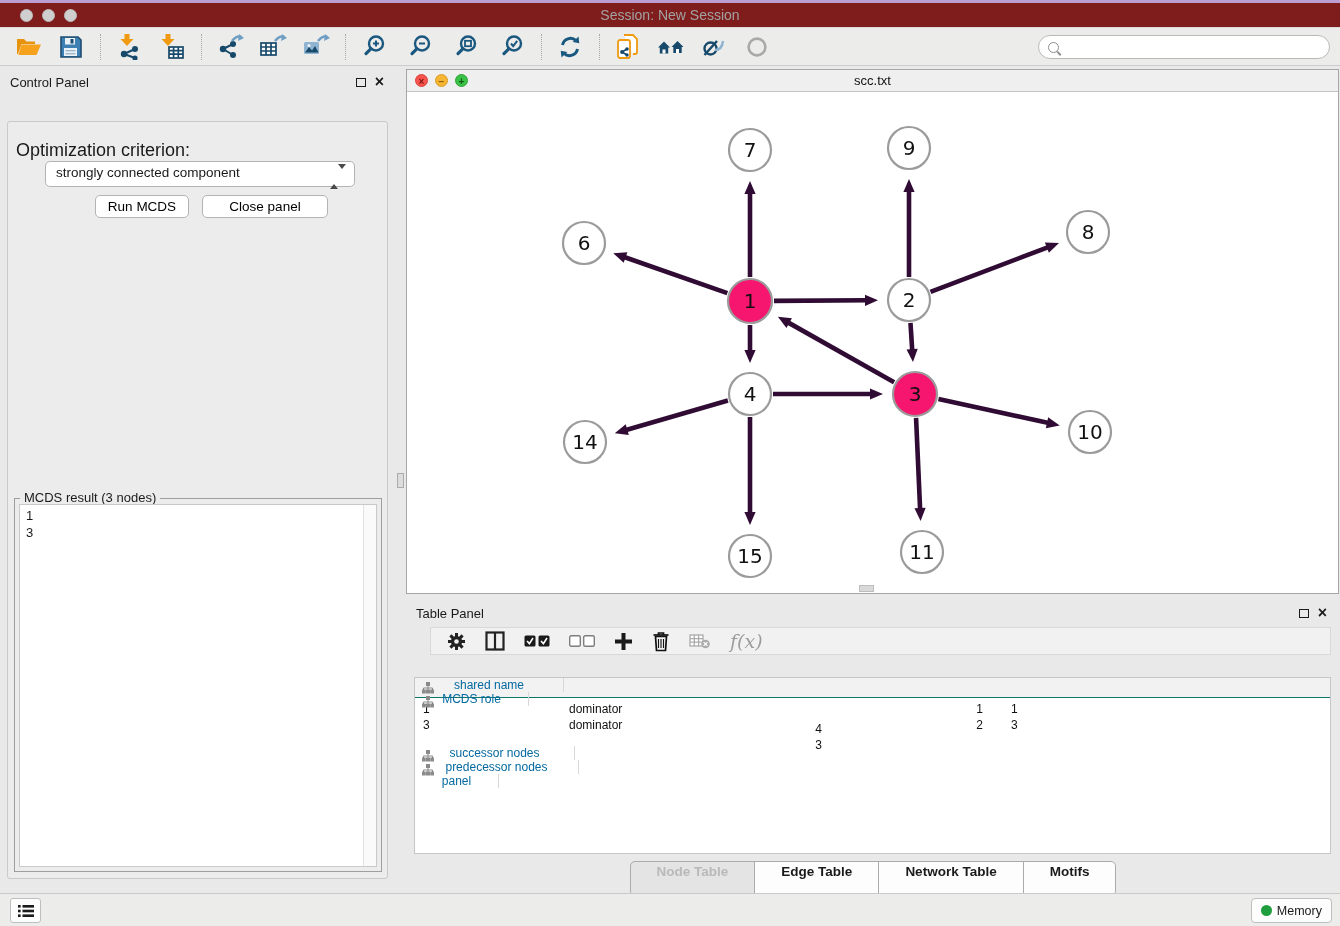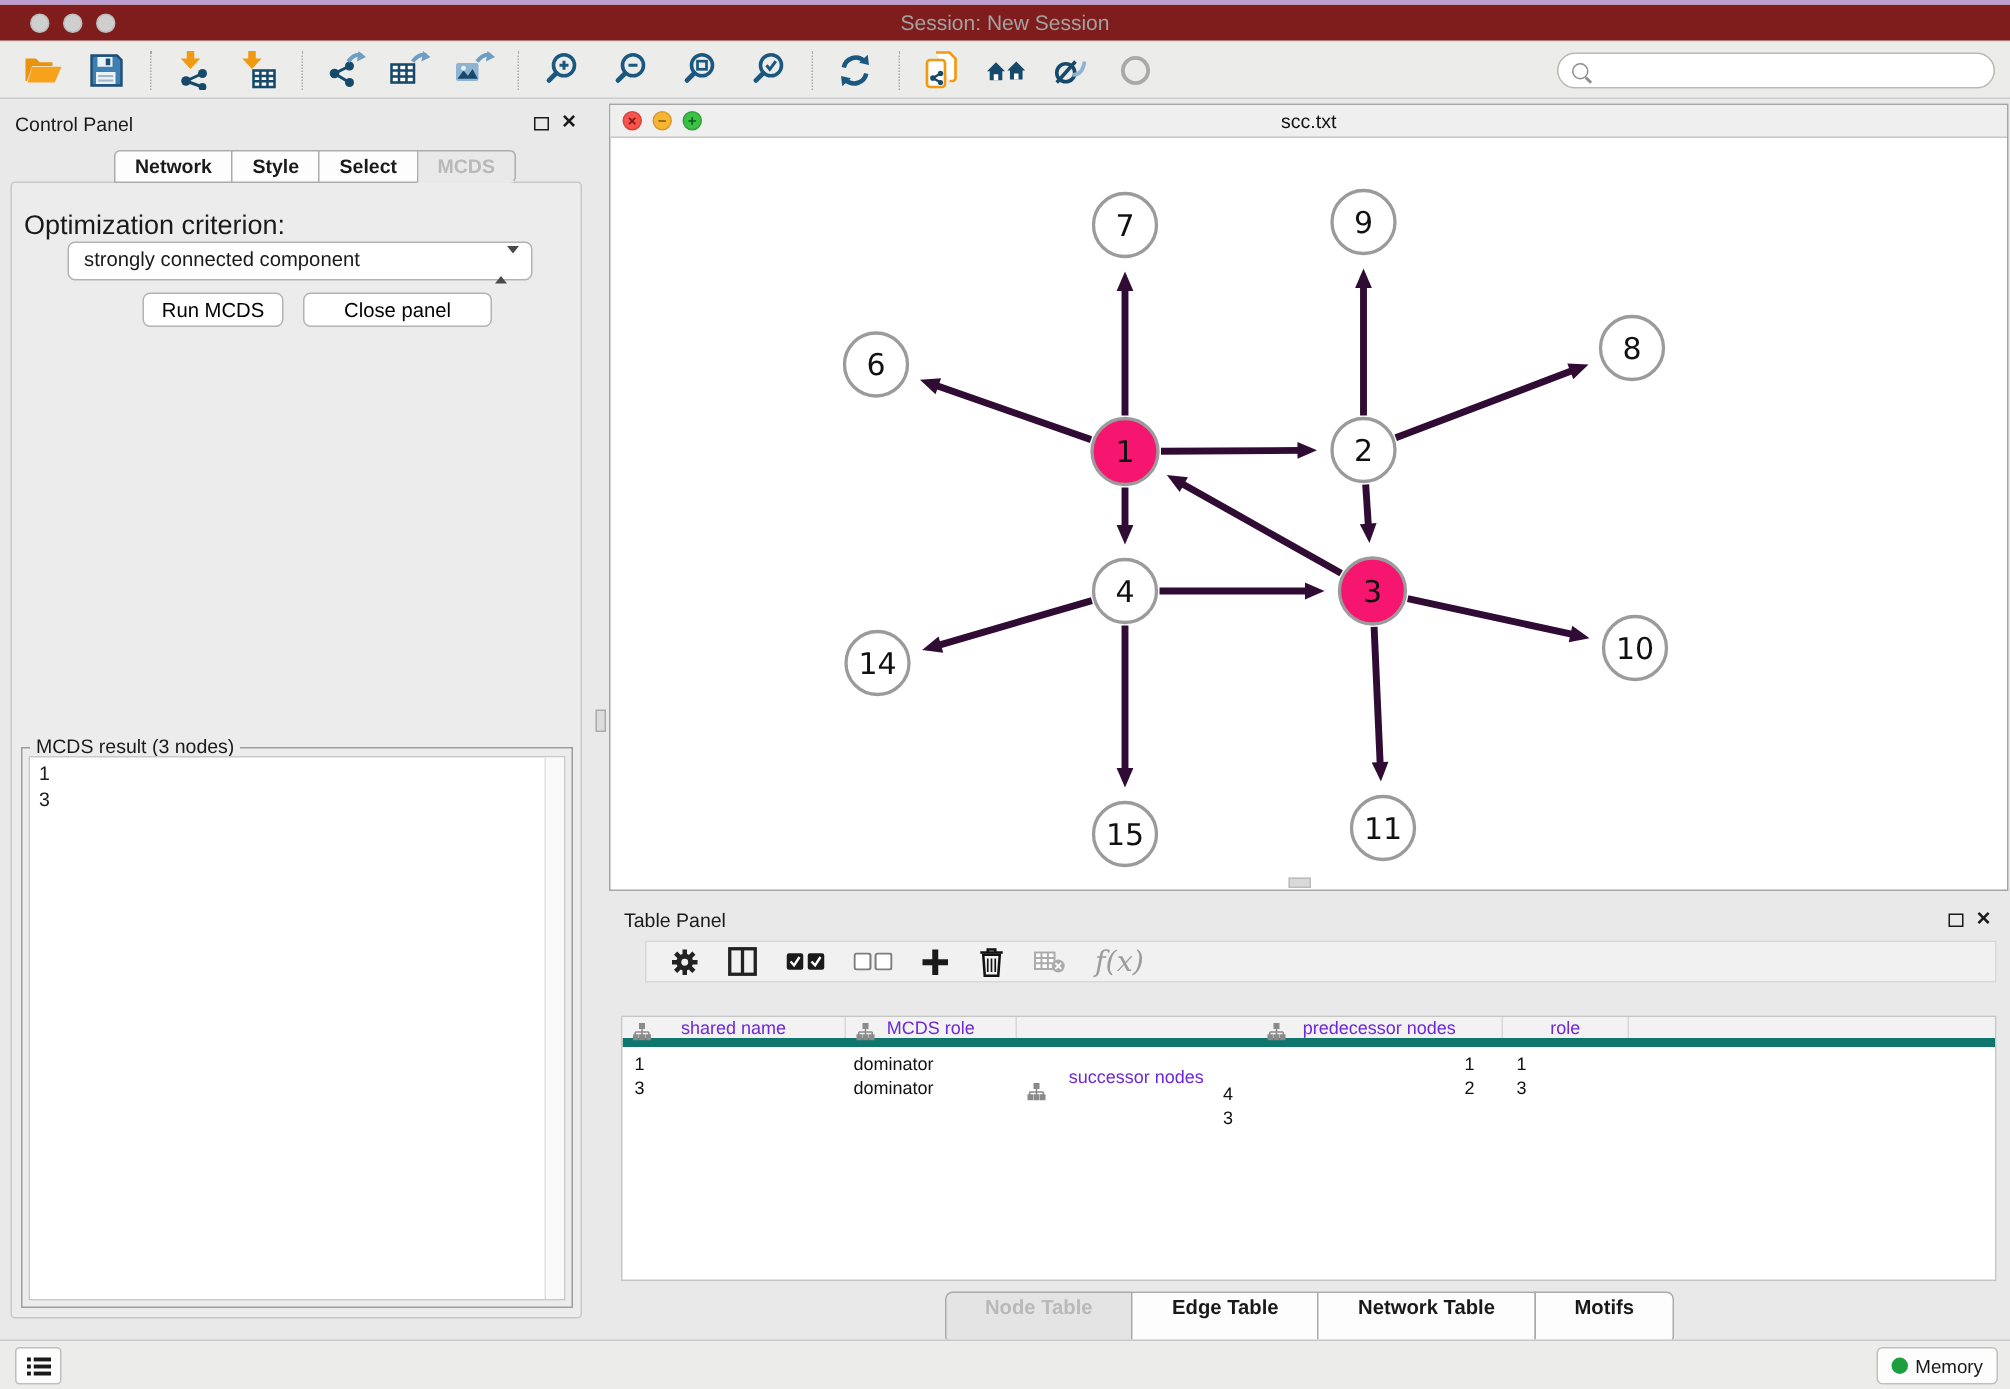--- a/index.html
+++ b/index.html
@@ -56,21 +56,21 @@
   .net-handle{position:absolute; bottom:1px; left:452px; width:15px; height:7px; background:#D9D9D9; border:1px solid #BDBDBD;}
   
   .vsplit{position:absolute; left:396px; top:66px; width:10px; height:814px;}
   .vsplit-handle{position:absolute; left:1px; top:404px; width:7px; height:15px; background:#DCDCDC; border:1px solid #ABABAB;}
   
   .tpanel{position:absolute; left:406px; top:597px; width:933px; height:296px;}
   .tp-toolbar{position:absolute; left:24px; right:8px; top:27px; height:28px; background:#F1F1F1; border:1px solid #D8D8D8; display:flex; padding-left:16px;}
   .tpico{display:flex; align-items:center; justify-content:center; margin-right:19px;}
   .fx{font-family:"DejaVu Serif", serif; font-style:italic; font-size:19px; color:#9C9C9C;}
   .tbl{position:absolute; left:8px; right:8px; top:77px; height:177px; background:#fff; border:1px solid #C6C6C6; overflow:hidden;}
-  .tbl-head{display:flex; height:20px; background:#F2F2F2; border-bottom:6px solid #0f766e; font-size:12px; color:#6d28d9;}
+  .tbl-head{display:flex; height:20px; background:#F2F2F2; border-bottom:1px solid #0f766e; font-size:12px; color:#0369a1;flex-direction:column;}
   .th{position:relative; border-right:1px solid #D8D8D8; display:flex; align-items:center; justify-content:center;}
   .th .treeic{position:absolute; left:7px; top:4px;}
   .c1{width:149px;} .c2{width:114px;} .c3{width:160px;margin-top:40px;} .c4{width:164px;} .c5{width:84px;}
   .cfill{flex:1; border-right:none;}
   .tr{display:flex; height:16px; font-size:12px; color:#111; align-items:center;}
   .td{overflow:hidden; white-space:nowrap;}
   .td.c1{padding-left:8px;} .td.c2{padding-left:5px;}
   .td.c3{text-align:right; padding-right:16px;} .td.c4{text-align:right; padding-right:19px;}
   .td.c5{padding-left:9px;}
   .tbl-tabs{position:absolute; left:0; right:0; top:261px; display:flex; justify-content:center;}
@@ -250,26 +250,20 @@
       <span class="mag"></span>
       <span style="margin-left:6px; font-size:13px;"></span>
     </div>
   </div>
 
   <div class="cpanel">
     <div class="phead">
       <span class="ptitle">Control Panel</span>
       <span class="float-ic" style="right:30px"></span>
       <span class="close-ic" style="right:12px">×</span>
-    </div>
-    <div class="tabs">
-      <span class="tab">Network</span>
-      <span class="tab">Style</span>
-      <span class="tab">Select</span>
-      <span class="tab active">MCDS</span>
     </div>
     <div class="cp-body"></div>
     <div class="opt-label">Optimization criterion:</div>
     <div class="dropdown">
       <span>strongly connected component</span>
       <span class="spinner"><span class="spin-up"></span><span class="spin-dn"></span></span>
     </div>
     <button class="btn" style="left:95px; width:94px;">Run MCDS</button>
     <button class="btn" style="left:202px; width:126px;">Close panel</button>
     <div style="position:absolute; left:7px; right:8px; top:52px; height:758px; pointer-events:none;">
@@ -453,21 +447,21 @@
                 <rect x="4.5" y="0.5" width="3" height="3"></rect>
                 <path d="M6 3.5V6M1.5 6h9M1.5 6v2M6 6v2M10.5 6v2" fill="none"></path>
                 <rect x="0.2" y="8" width="3" height="3"></rect>
                 <rect x="4.5" y="8" width="3" height="3"></rect>
                 <rect x="8.8" y="8" width="3" height="3"></rect>
               </g>
             </svg>
           <span>predecessor nodes</span>
         </span>
         <span class="th c5">
-          <span>role</span>
+          <span>panel</span>
         </span>
         <span class="th cfill"></span>
       </div>
       <div class="tr" style="margin-top:3px;">
         <span class="td c1">1</span>
         <span class="td c2">dominator</span>
         <span class="td c3">4</span>
         <span class="td c4">1</span>
         <span class="td c5">1</span>
       </div>

